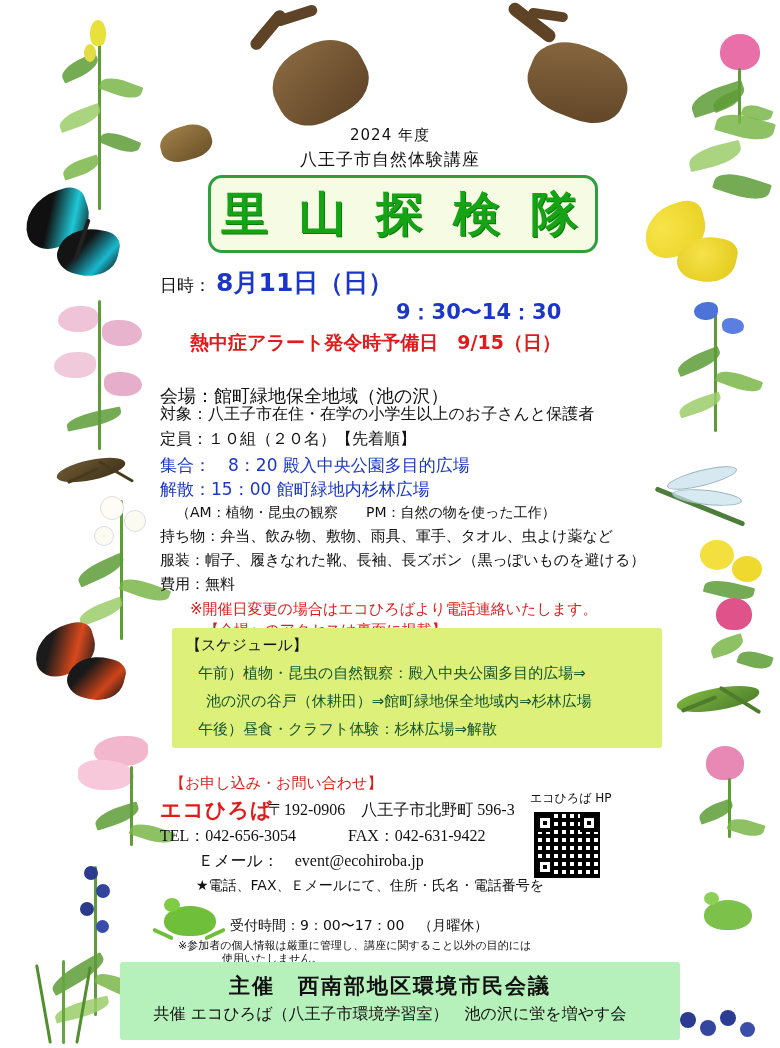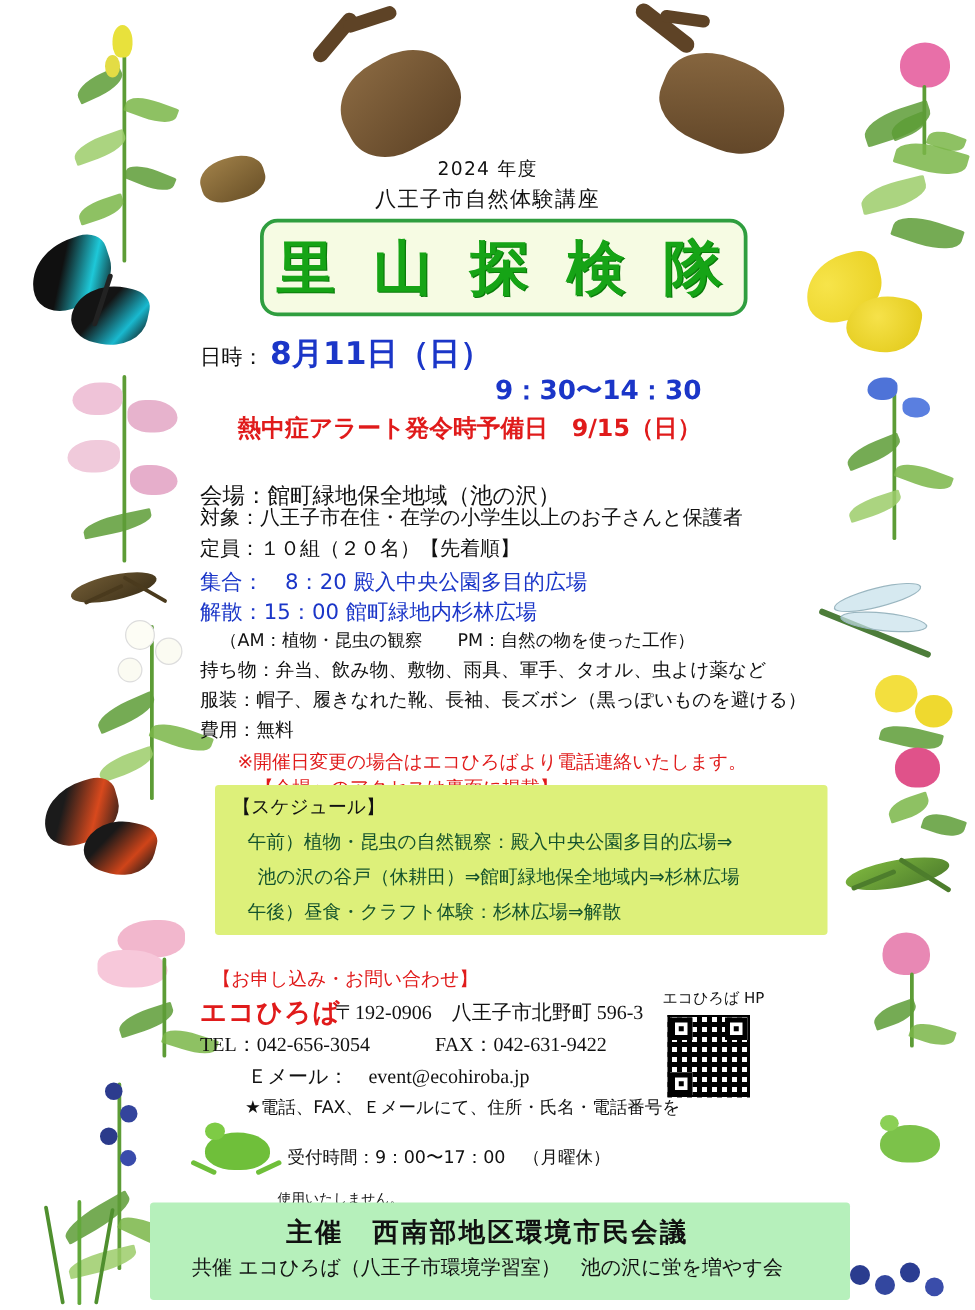--- a/index.html
+++ b/index.html
@@ -412,20 +412,21 @@
 
   <div class="txt eco-logo" style="left:160px;top:796px;">エコひろば</div>
   <div class="txt contact-line" style="left:268px;top:800px;">〒192-0906　八王子市北野町 596-3</div>
 
   <div class="txt contact-line" style="left:160px;top:826px;">TEL：042-656-3054</div>
   <div class="txt contact-line" style="left:348px;top:826px;">FAX：042-631-9422</div>
   <div class="txt contact-line" style="left:172px;top:851px;margin-left:26px;">Ｅメール：　event@ecohiroba.jp</div>
 
   <div class="txt contact-small" style="left:196px;top:877px;">★電話、FAX、Ｅメールにて、住所・氏名・電話番号を</div>
   <div class="txt contact-small" style="left:230px;top:917px;">受付時間：9：00〜17：00　（月曜休）</div>
+  <div class="txt contact-tiny" style="left:178px;top:938px;">※参加者の個人情報は厳重に管理し、講座に関すること以外の目的には</div>
   <div class="txt contact-tiny" style="left:222px;top:951px;">使用いたしません。</div>
 
   <div class="txt qr-label" style="left:530px;top:790px;">エコひろば HP</div>
   <div id="qr">
     <div class="qr-eye" style="left:2px;top:2px;">
         <i></i>
       </div>
     <div class="qr-eye" style="right:2px;top:2px;">
         <i></i>
       </div>

